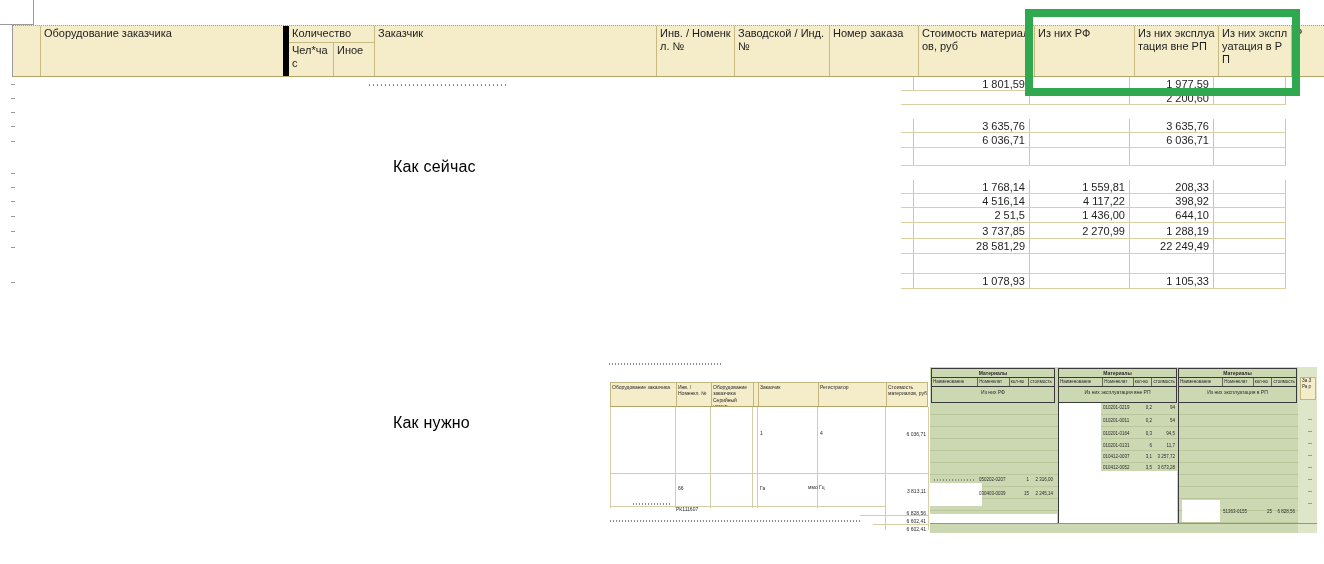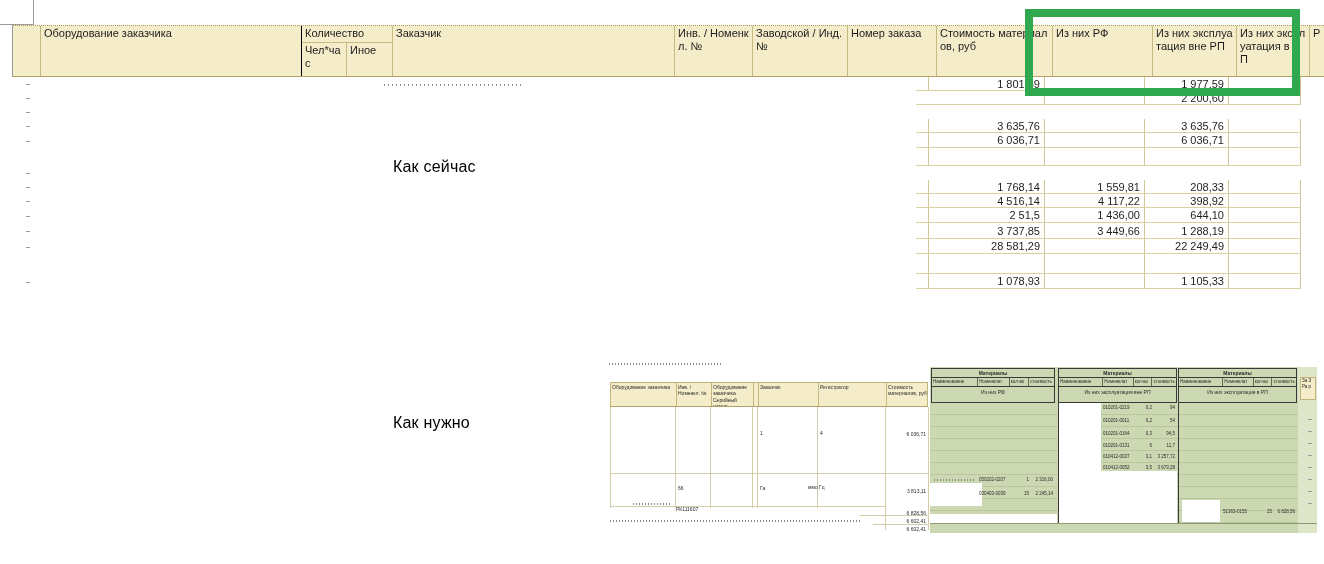--- a/index.html
+++ b/index.html
@@ -15,28 +15,28 @@
 
   
   #main-header{
     left:12px;top:25px;width:1312px;height:52px;display:flex;box-sizing:border-box;
     background:#f5ecca;border-top:1px dotted #ab9f66;border-left:1px solid #9a9a9a;
     border-bottom:1px solid #b0a468;font-size:11px;line-height:1.18;
   }
   .hcell{flex:none;box-sizing:border-box;border-left:1px solid #c6ba81;
     padding:1px 3px;overflow:hidden;word-break:break-all;}
   .hcell.first{border-left:none;}
-  .hgroup{flex:none;box-sizing:border-box;border-left:1px solid #000000;display:flex;flex-direction:column;margin-left:18px;}
+  .hgroup{flex:none;box-sizing:border-box;border-left:6px solid #000000;display:flex;flex-direction:column;}
   .hgroup .g-label{height:17px;box-sizing:border-box;border-bottom:1px solid #c6ba81;padding:1px 3px;}
   .hgroup .g-subs{flex:1;display:flex;}
   .hgroup .g-subs .sub{flex:none;box-sizing:border-box;padding:1px 3px;overflow:hidden;word-break:break-all;}
   .hgroup .g-subs .sub + .sub{border-left:1px solid #c6ba81;}
 
   
-  #main-body{left:23px;top:77px;width:1278px;}
+  #main-body{left:8px;top:77px;width:1278px;}
   .t-row{position:relative;width:100%;}
   .dash{position:absolute;left:3px;top:50%;width:4px;height:1px;background:#9a9a9a;}
   .blur-line{position:absolute;left:361px;top:7px;width:138px;height:2px;
     background-image:repeating-linear-gradient(90deg,#8a8a8a 0 1px,rgba(0,0,0,0) 1px 4px);}
   .num-grid{position:absolute;left:893px;top:0;bottom:0;width:385px;display:flex;
     box-sizing:border-box;border-bottom:1px solid #d9d0a4;}
   .pad{width:12px;flex:none;}
   .ncell{flex:none;box-sizing:border-box;border-left:1px solid #cfc69a;
     display:flex;align-items:center;justify-content:flex-end;
     padding:0 4px;font-size:11px;color:#1f1f1f;overflow:hidden;}
@@ -201,21 +201,21 @@
         <div class="ncell" style="width: 100px;">1 436,00</div>
         <div class="ncell" style="width: 84px;">644,10</div>
         <div class="ncell last" style="width: 73px;"></div>
       </div>
     </div>
     <div class="t-row" style="height: 16px;">
       <div class="dash"></div>
       <div class="num-grid">
         <div class="pad"></div>
         <div class="ncell" style="width: 116px;">3 737,85</div>
-        <div class="ncell" style="width: 100px;">3 449,66</div>
+        <div class="ncell" style="width: 100px;">2 270,99</div>
         <div class="ncell" style="width: 84px;">1 288,19</div>
         <div class="ncell last" style="width: 73px;"></div>
       </div>
     </div>
     <div class="t-row" style="height: 15px;">
       <div class="dash"></div>
       <div class="num-grid">
         <div class="pad"></div>
         <div class="ncell" style="width: 116px;">28 581,29</div>
         <div class="ncell" style="width: 100px;"></div>

